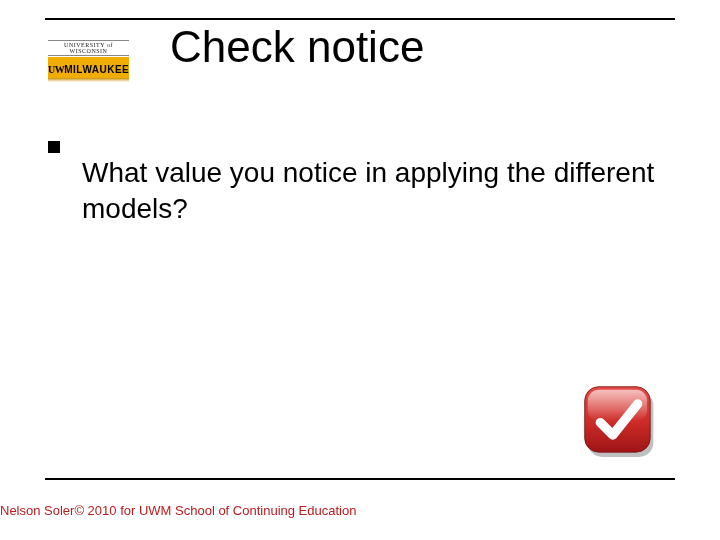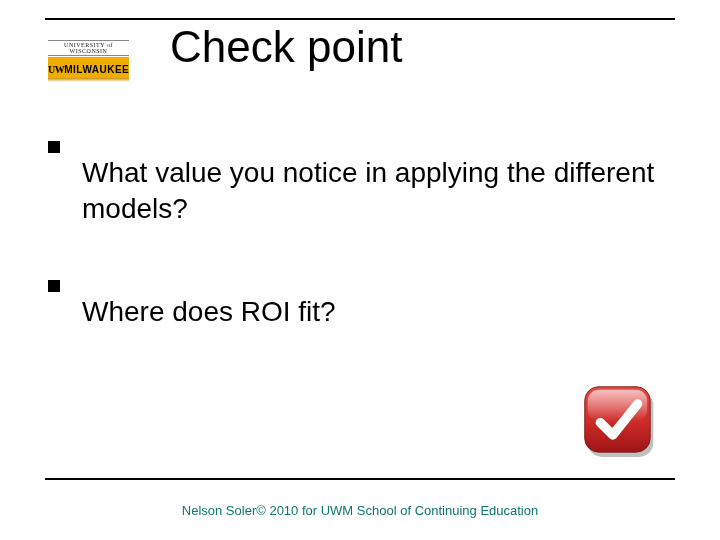--- a/index.html
+++ b/index.html
@@ -113,23 +113,22 @@
     bottom: 60px;
     border-top: 2px solid #000;
   }
 
   
   .footer {
     position: absolute;
     left: 0;
     right: 0;
     bottom: 22px;
-    text-align: center;
     font-size: 13px;
-    color: #0f766e;
+    color: #b91c1c;
   }
 
   
   .check-icon {
     position: absolute;
     right: 62px;
     bottom: 80px;
     width: 78px;
     height: 78px;
   }
@@ -141,30 +140,26 @@
 <div class="top-rule"></div>
 
 <div class="logo">
   <div class="uw-line">UNIVERSITY of WISCONSIN</div>
   <div class="milwaukee">
     <span class="uwprefix">UW</span><span class="mke">MILWAUKEE</span>
   </div>
   <div class="shadow"></div>
 </div>
 
-<div class="title">Check point</div>
+<div class="title">Check notice</div>
 
 <div class="body">
   <div class="bullet-row">
     <div class="bullet-mark"></div>
     <div class="bullet-text">What value you notice in applying the different models?</div>
-  </div>
-  <div class="bullet-row">
-    <div class="bullet-mark"></div>
-    <div class="bullet-text">Where does ROI fit?</div>
   </div>
 </div>
 
 <div class="check-icon">
   <svg viewBox="0 0 100 100" width="78" height="78">
     <defs>
       <linearGradient id="redGrad" x1="0" y1="0" x2="0" y2="1">
         <stop offset="0%" stop-color="#e44b47"></stop>
         <stop offset="55%" stop-color="#cc2b27"></stop>
         <stop offset="100%" stop-color="#9e1416"></stop>

